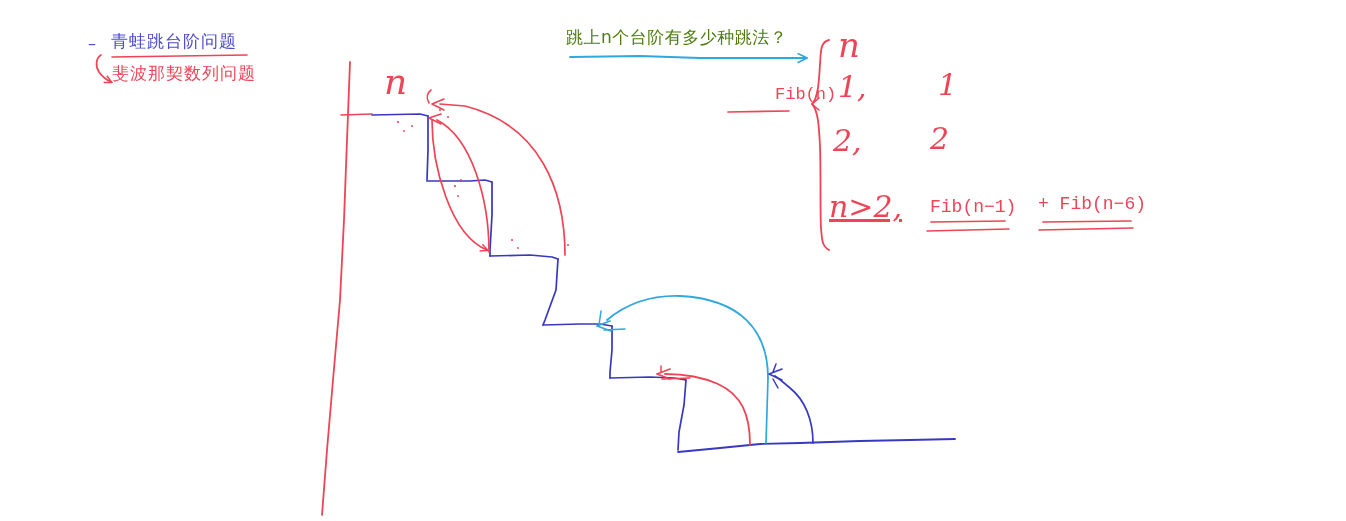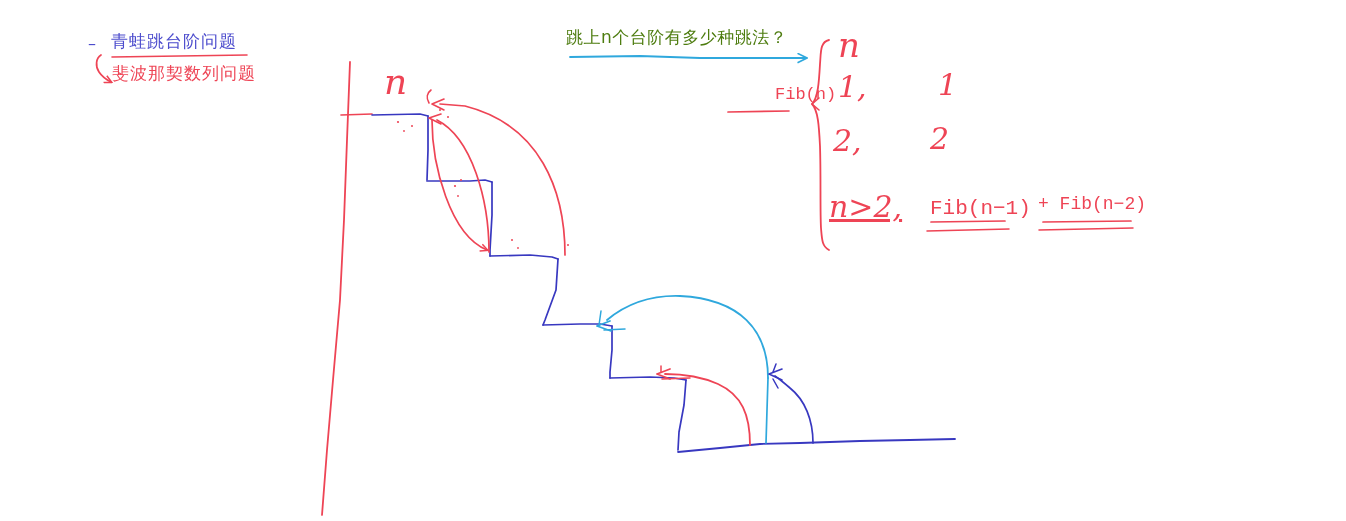--- a/index.html
+++ b/index.html
@@ -153,18 +153,18 @@
   <span class="txt mono red" style="left:727px;top:86px;font-size:17px;margin-left:48px;">Fib(n)</span>
 
   <span class="txt hand red" style="left:838px;top:28px;font-size:34px;">n</span>
 
   <span class="txt hand red" style="left:838px;top:72px;font-size:30px;">1,</span>
   <span class="txt hand red" style="left:833px;top:126px;font-size:30px;">2,</span>
   <span class="txt hand red" style="left:829px;top:192px;font-size:30px;text-decoration:underline;">n&gt;2,</span>
 
   <span class="txt hand red" style="left:938px;top:70px;font-size:30px;">1</span>
   <span class="txt hand red" style="left:930px;top:124px;font-size:30px;">2</span>
-  <span class="txt mono red" style="left:930px;top:198px;font-size:21px;">Fib(n−1)</span>
-  <span class="txt mono red" style="left:1038px;top:195px;font-size:18px;">+ Fib(n−2)</span>
+  <span class="txt mono red" style="left:930px;top:198px;font-size:18px;">Fib(n−1)</span>
+  <span class="txt mono red" style="left:1038px;top:195px;font-size:18px;">+ Fib(n−6)</span>
 
   <span class="txt hand red" style="left:384px;top:64px;font-size:36px;">n</span>
 
 </div>
 
 </body></html>

